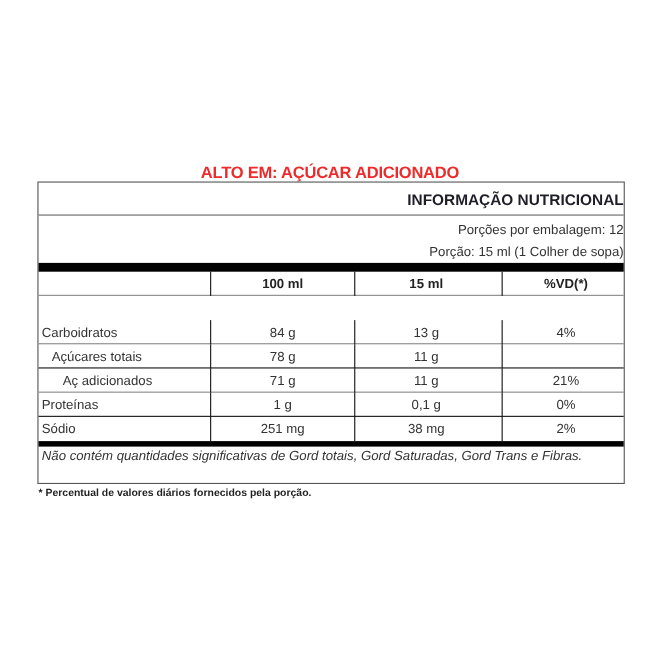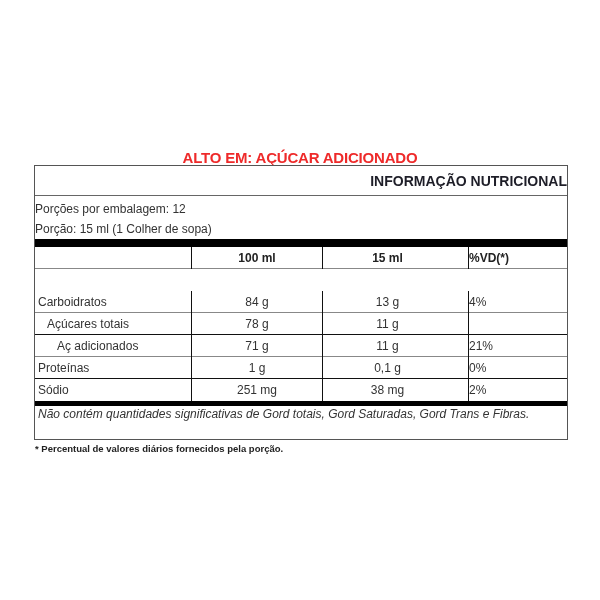--- a/index.html
+++ b/index.html
@@ -16,38 +16,38 @@
       border: 1.5px solid #555555; box-sizing: border-box;
     }
     .title {
       position: absolute; left: 0; top: 0; width: 100%; height: 30px;
       border-bottom: 1.5px solid #666666; box-sizing: border-box;
       text-align: right; line-height: 30px; font-size: 14px; font-weight: bold; color: #1e1e28;
     }
     .portion {
       position: absolute; left: 0; top: 30px; width: 100%; height: 44px;
     }
-    .portion div { text-align: left; font-size: 12px; color: #333333; height: 20px; line-height: 20px; }
+    .portion div { text-align: right; font-size: 12px; color: #333333; height: 20px; line-height: 20px; }
     .portion .p1 { margin-top: 3px; }
     .thickbar { position: absolute; left: 0; width: 100%; background: #000000; }
     .bar1 { top: 73px; height: 8px; }
     .bar2 { top: 235px; height: 5px; }
     .row { position: absolute; left: 0; width: 100%; height: 22px; box-sizing: border-box; }
     .row.line { border-bottom: 1.5px solid #888888; }
     .row.dark { border-bottom: 1.5px solid #111111; }
     .cell {
       position: absolute; top: 0; height: 22px; line-height: 22px; font-size: 12px; color: #333333;
       box-sizing: border-box;
     }
     .c0 { left: 0; width: 156px; padding-left: 3px; }
     .c0.indent1 { padding-left: 12px; }
     .c0.indent2 { padding-left: 22px; }
     .c1 { left: 156px; width: 131px; text-align: center; border-left: 1.5px solid #111111; }
     .c2 { left: 287px; width: 130px; text-align: center; border-left: 1.5px solid #111111; }
-    .c3 { left: 433px; width: 116px; text-align: left; border-left: 1.5px solid #111111; }
+    .c3 { left: 421px; width: 116px; text-align: center; border-left: 1.5px solid #111111; }
     .hdr .cell { font-weight: bold; color: #222222; }
     .note {
       position: absolute; left: 3px; top: 240px; width: 525px; font-size: 12px; font-style: italic;
       color: #333333; line-height: 16px;
     }
     .footnote {
       position: absolute; left: 35px; top: 443px; font-size: 9.5px; font-weight: bold; color: #222222;
     }
   </style>
 </head>

